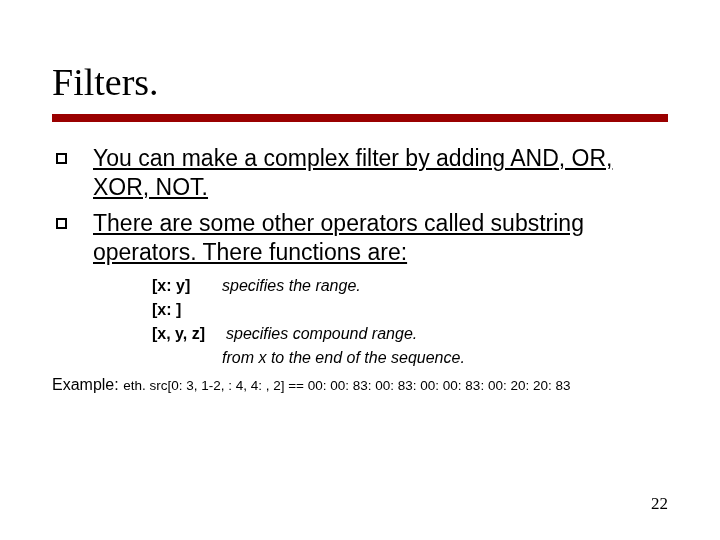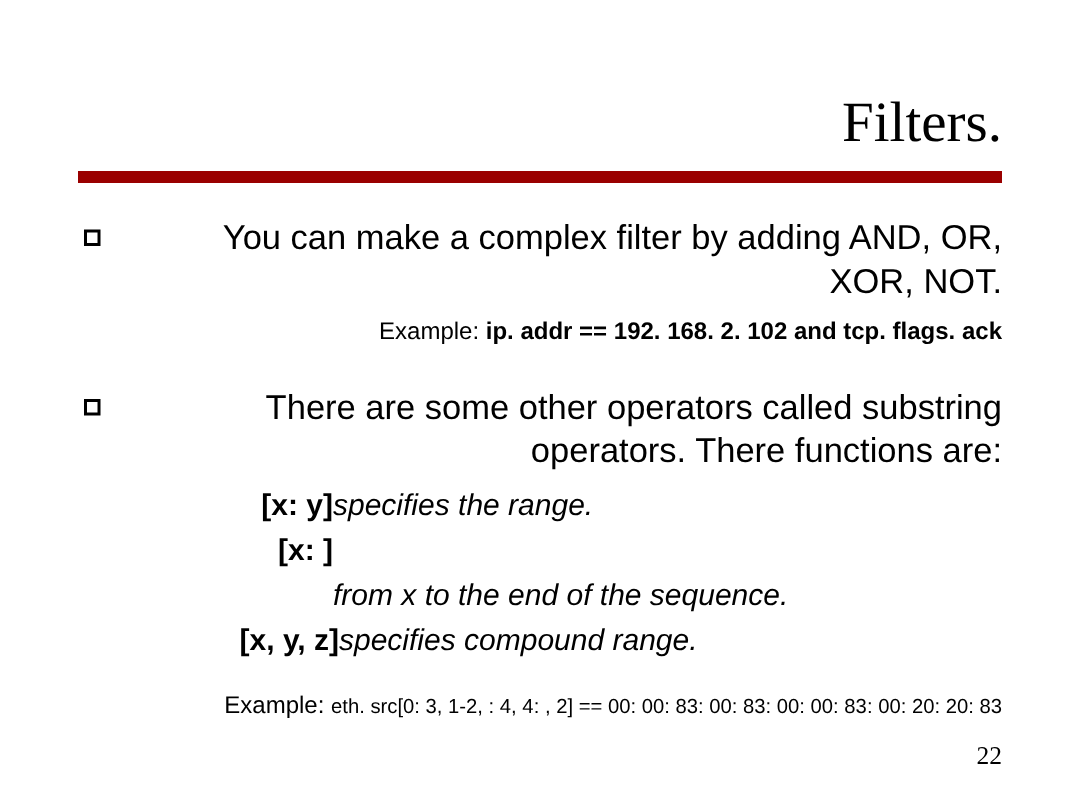--- a/index.html
+++ b/index.html
@@ -1,71 +1,68 @@
 <!DOCTYPE html>
 <html><head>
 <meta charset="utf-8">
 <style>
   * { margin: 0; padding: 0; box-sizing: border-box; }
   html, body { width: 720px; height: 540px; background: #fff; font-family: Verdana, Geneva, sans-serif; color: #000; }
-  .slide { width: 720px; height: 540px; position: relative; padding: 60px 52px 0 52px; text-align: right; }
+  .slide { width: 720px; height: 540px; position: relative; padding: 60px 52px 0 52px; }
   .title { font-family: "Times New Roman", Times, serif; font-size: 38px; font-weight: 400; margin-bottom: 10px; }
   .rule { height: 8px; background: #9a0000; width: 100%; margin-bottom: 22px; }
-  .bullet-row { display: flex; align-items: flex-start; margin-bottom: 6px; }
+  .bullet-row { display: flex; align-items: flex-start; margin-bottom: 6px; text-decoration: underline; }
   .bullet-box { width: 11px; height: 11px; border: 2px solid #000; flex: 0 0 auto; margin-top: 9px; margin-left: 4px; margin-right: 26px; }
   .bullet-text { font-size: 23px; line-height: 1.28; }
   .example-line { font-size: 16px; font-weight: 700; margin: 10px 0 26px 0; }
   .example-label { font-weight: 400; }
   .example-strong { font-weight: 700; }
   .ops { margin-left: 100px; margin-top: 4px; }
-  .op-row { display: flex; font-size: 20px; line-height: 1.5; }
+  .op-row { display: flex; font-size: 16px; line-height: 1.5; }
   .op-key { font-weight: 700; width: 70px; flex: 0 0 auto; }
   .op-desc { font-weight: 400; font-style: italic; }
-  .example2-row { font-size: 16px; margin-top: 20px; }
+  .example2-row { font-size: 16px; margin-top: 6px; }
   .example2-label { font-weight: 400; }
   .example2-code { font-size: 13.5px; font-weight: 400; }
   .pagenum { position: absolute; bottom: 26px; right: 52px; font-family: Liberation Serif, serif; font-size: 17px; }
 </style>
 </head>
 <body>
 
 <div class="slide">
 
   <div class="title">Filters.</div>
   <div class="rule"></div>
 
   <div class="bullet-row">
     <div class="bullet-box"></div>
     <div class="bullet-text">You can make a complex filter by adding AND, OR, XOR, NOT.</div>
   </div>
 
-  <div class="example-line">
-    <span class="example-label">Example: </span><span class="example-strong">ip. addr == 192. 168. 2. 102 and tcp. flags. ack</span>
-  </div>
 
   <div class="bullet-row">
     <div class="bullet-box"></div>
     <div class="bullet-text">There are some other operators called substring operators. There functions are:</div>
   </div>
 
   <div class="ops">
     <div class="op-row">
       <div class="op-key">[x: y]</div>
       <div class="op-desc">specifies the range.</div>
     </div>
     <div class="op-row">
       <div class="op-key">[x: ]</div>
     </div>
     <div class="op-row">
+      <div class="op-key" style="width:74px">[x, y, z]</div>
+      <div class="op-desc">specifies compound range.</div>
+    </div>
+    <div class="op-row">
       <div class="op-key"></div>
       <div class="op-desc">from x to the end of the sequence.</div>
-    </div>
-    <div class="op-row">
-      <div class="op-key" style="width:74px">[x, y, z]</div>
-      <div class="op-desc">specifies compound range.</div>
     </div>
   </div>
 
   <div class="example2-row">
     <span class="example2-label">Example: </span><span class="example2-code">eth. src[0: 3, 1-2, : 4, 4: , 2] == 00: 00: 83: 00: 83: 00: 00: 83: 00: 20: 20: 83</span>
   </div>
 
   <div class="pagenum">22</div>
 
 </div>

